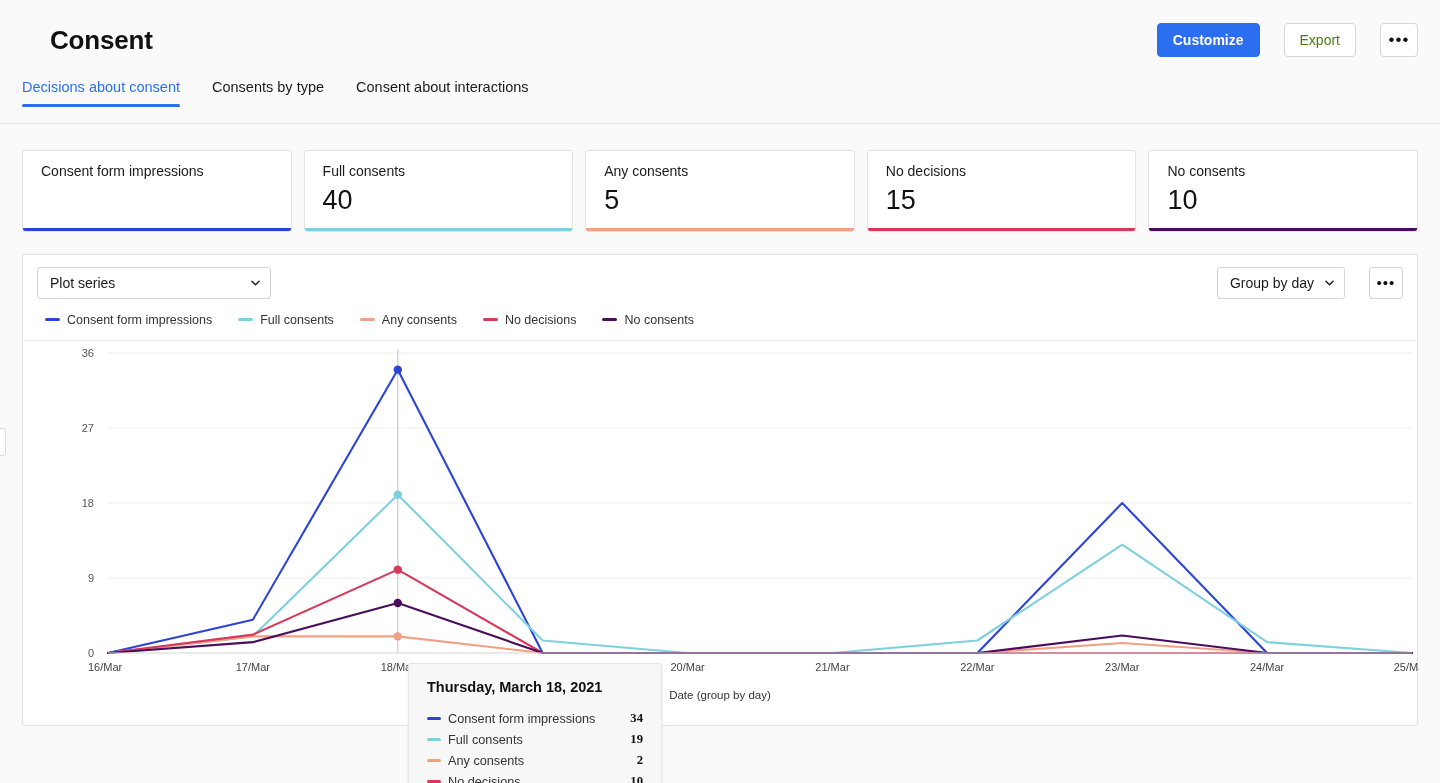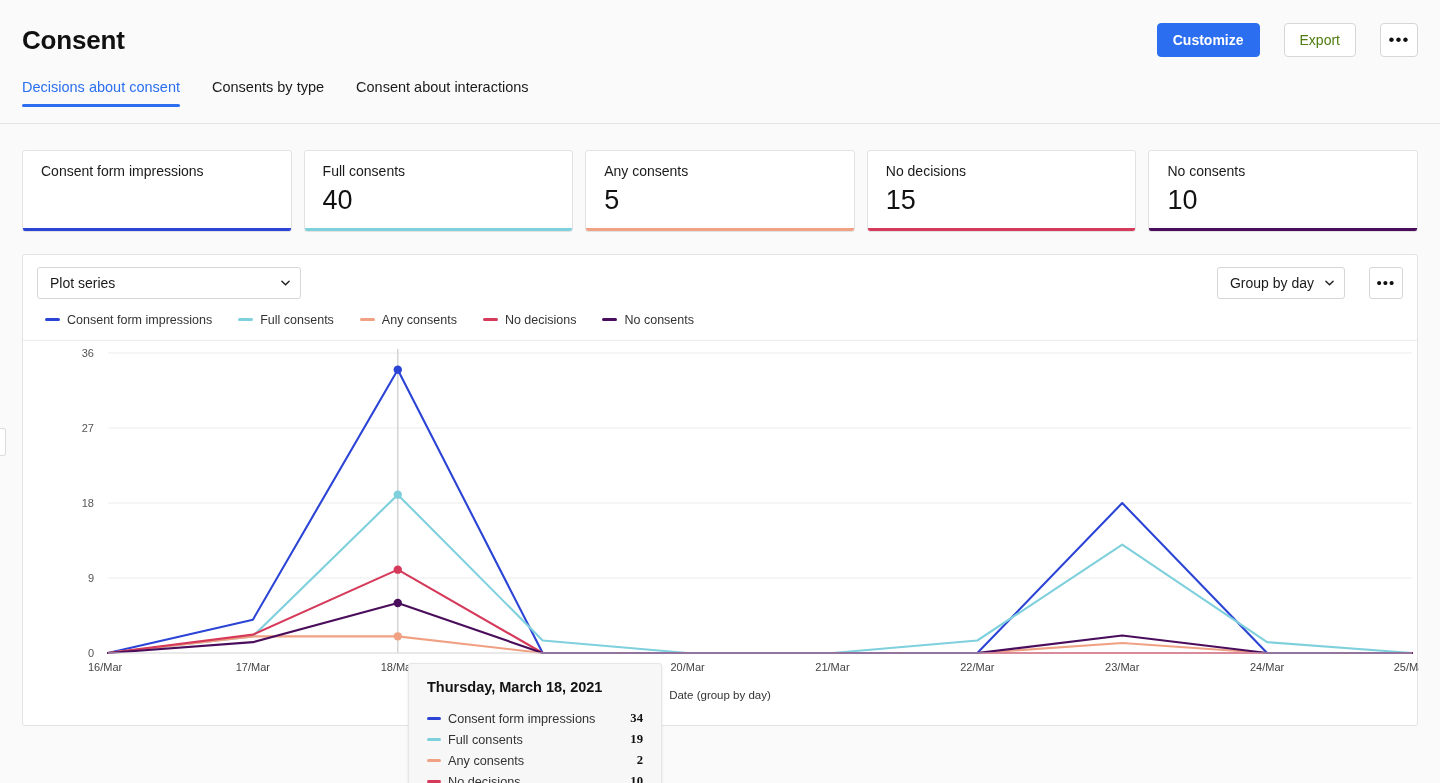--- a/index.html
+++ b/index.html
@@ -19,20 +19,21 @@
     padding: 0 22px;
     display: flex;
     align-items: center;
     justify-content: space-between;
   }
   .page-title {
     font-size: 26px;
     font-weight: bold;
     letter-spacing: -0.2px;
     color: #111;
+    margin-left: 28px;
   }
   .header-actions { display: flex; align-items: center; gap: 24px; }
   .btn {
     height: 34px;
     border-radius: 4px;
     font-size: 14px;
     font-family: "Liberation Sans", sans-serif;
     display: inline-flex;
     align-items: center;
     justify-content: center;
@@ -142,21 +143,21 @@
     border: 1px solid #d6d6d6;
     border-radius: 3px;
     height: 32px;
     display: inline-flex;
     align-items: center;
     font-size: 14px;
     padding: 0 30px 0 12px;
     cursor: pointer;
     color: #1a1a1a;
   }
-  .select-plot { width: 264px; }
+  .select-plot { width: 234px; }
   .select .chev {
     position: absolute;
     right: 10px; top: 50%;
     margin-top: -3px;
     width: 9px; height: 6px;
   }
   .toolbar-right { display: flex; align-items: center; gap: 24px; }
   .kebab {
     width: 34px; height: 32px;
     border: 1px solid #d6d6d6;

